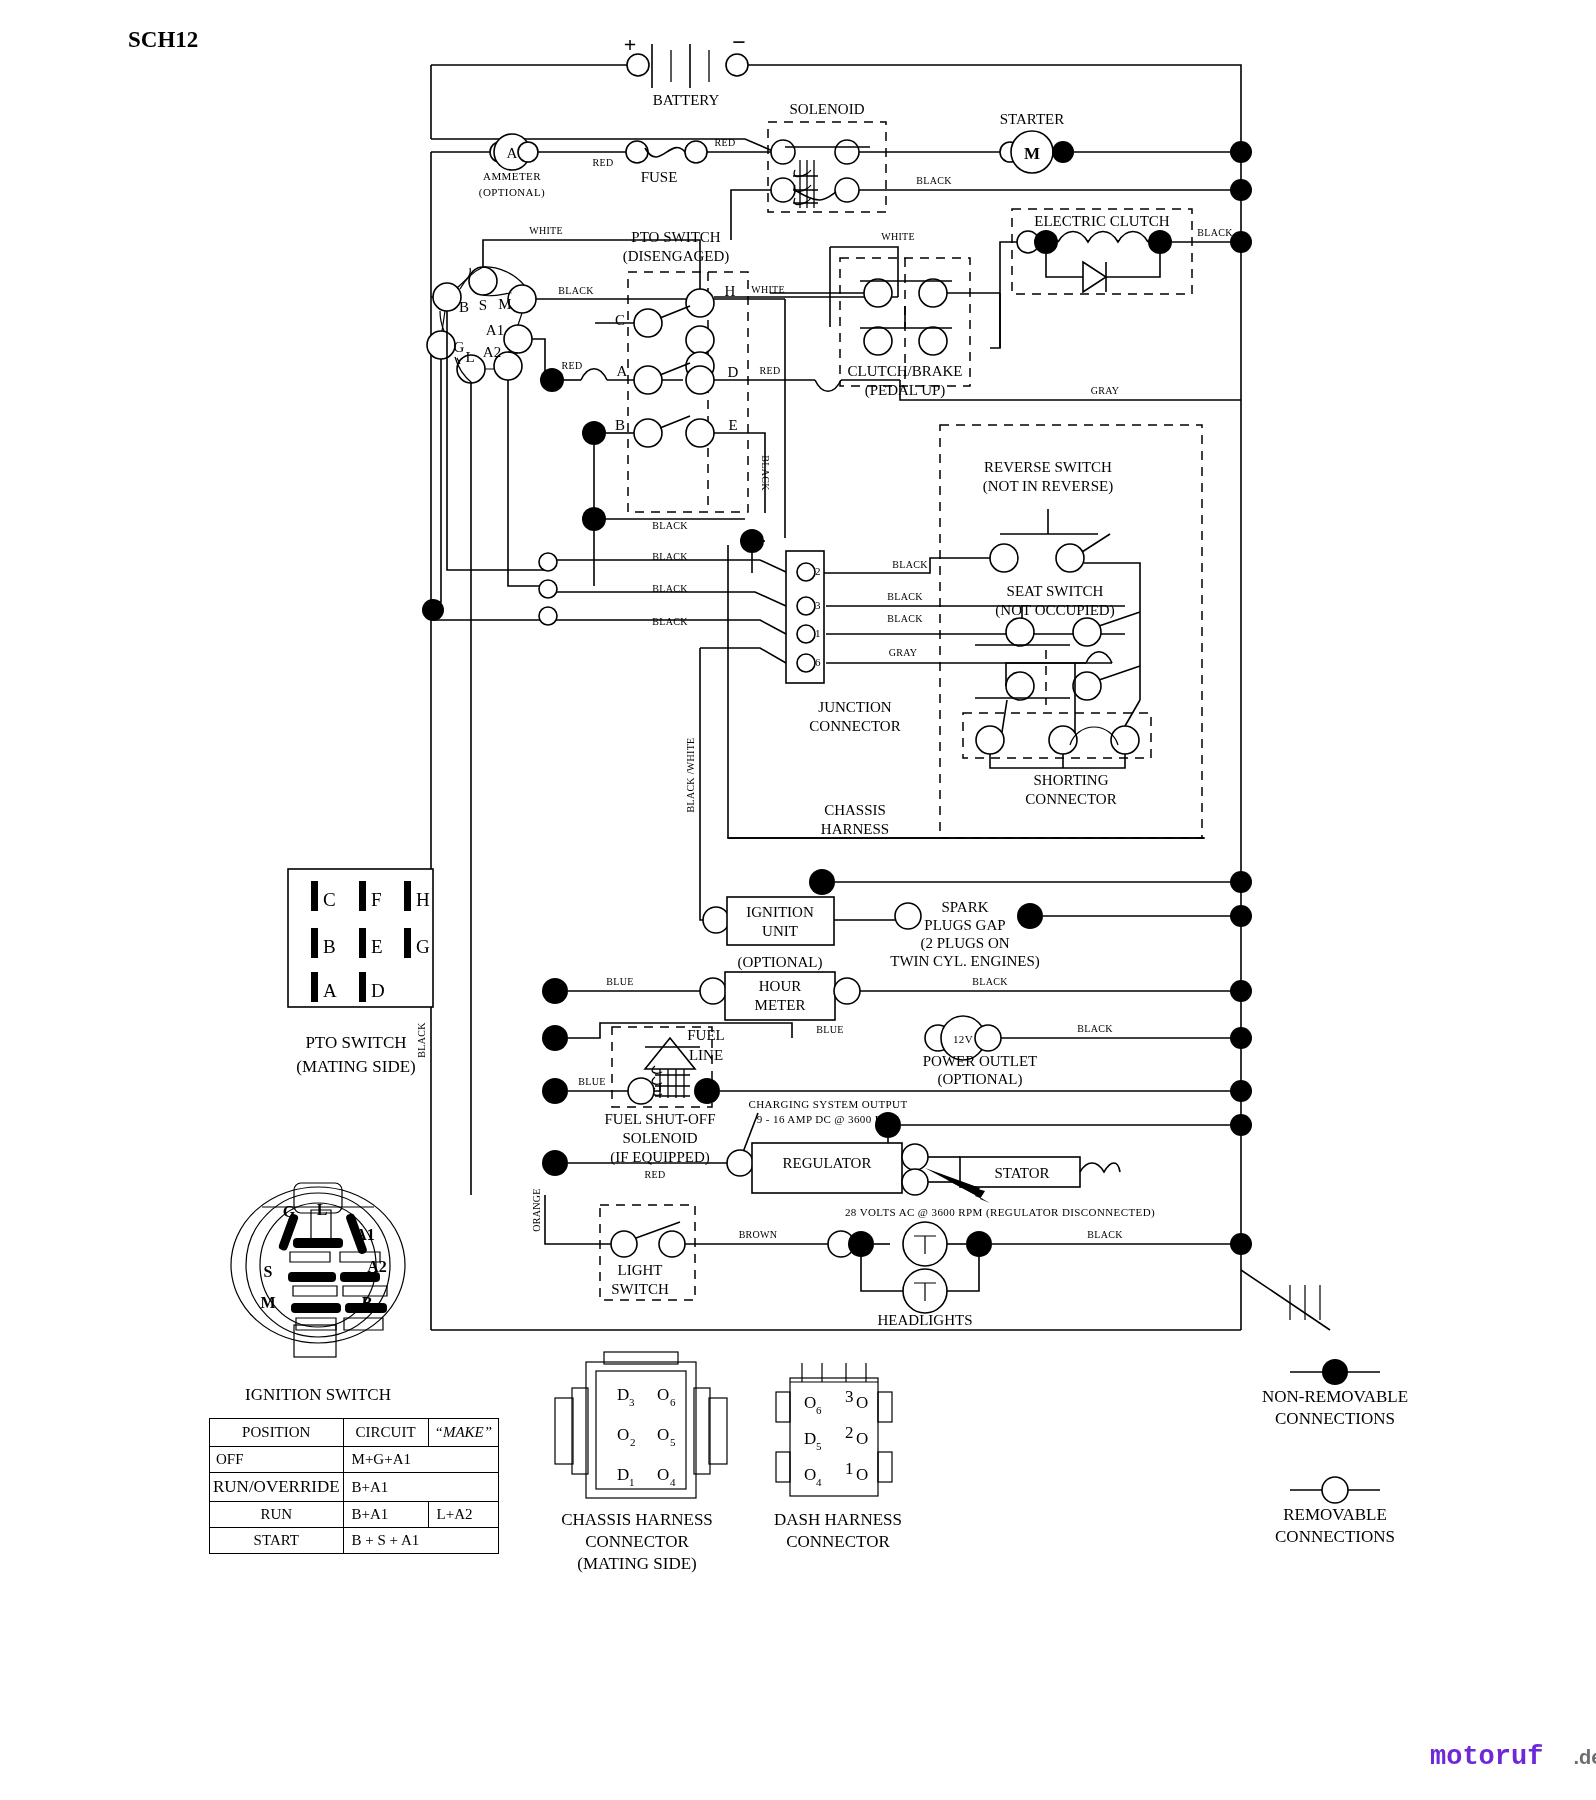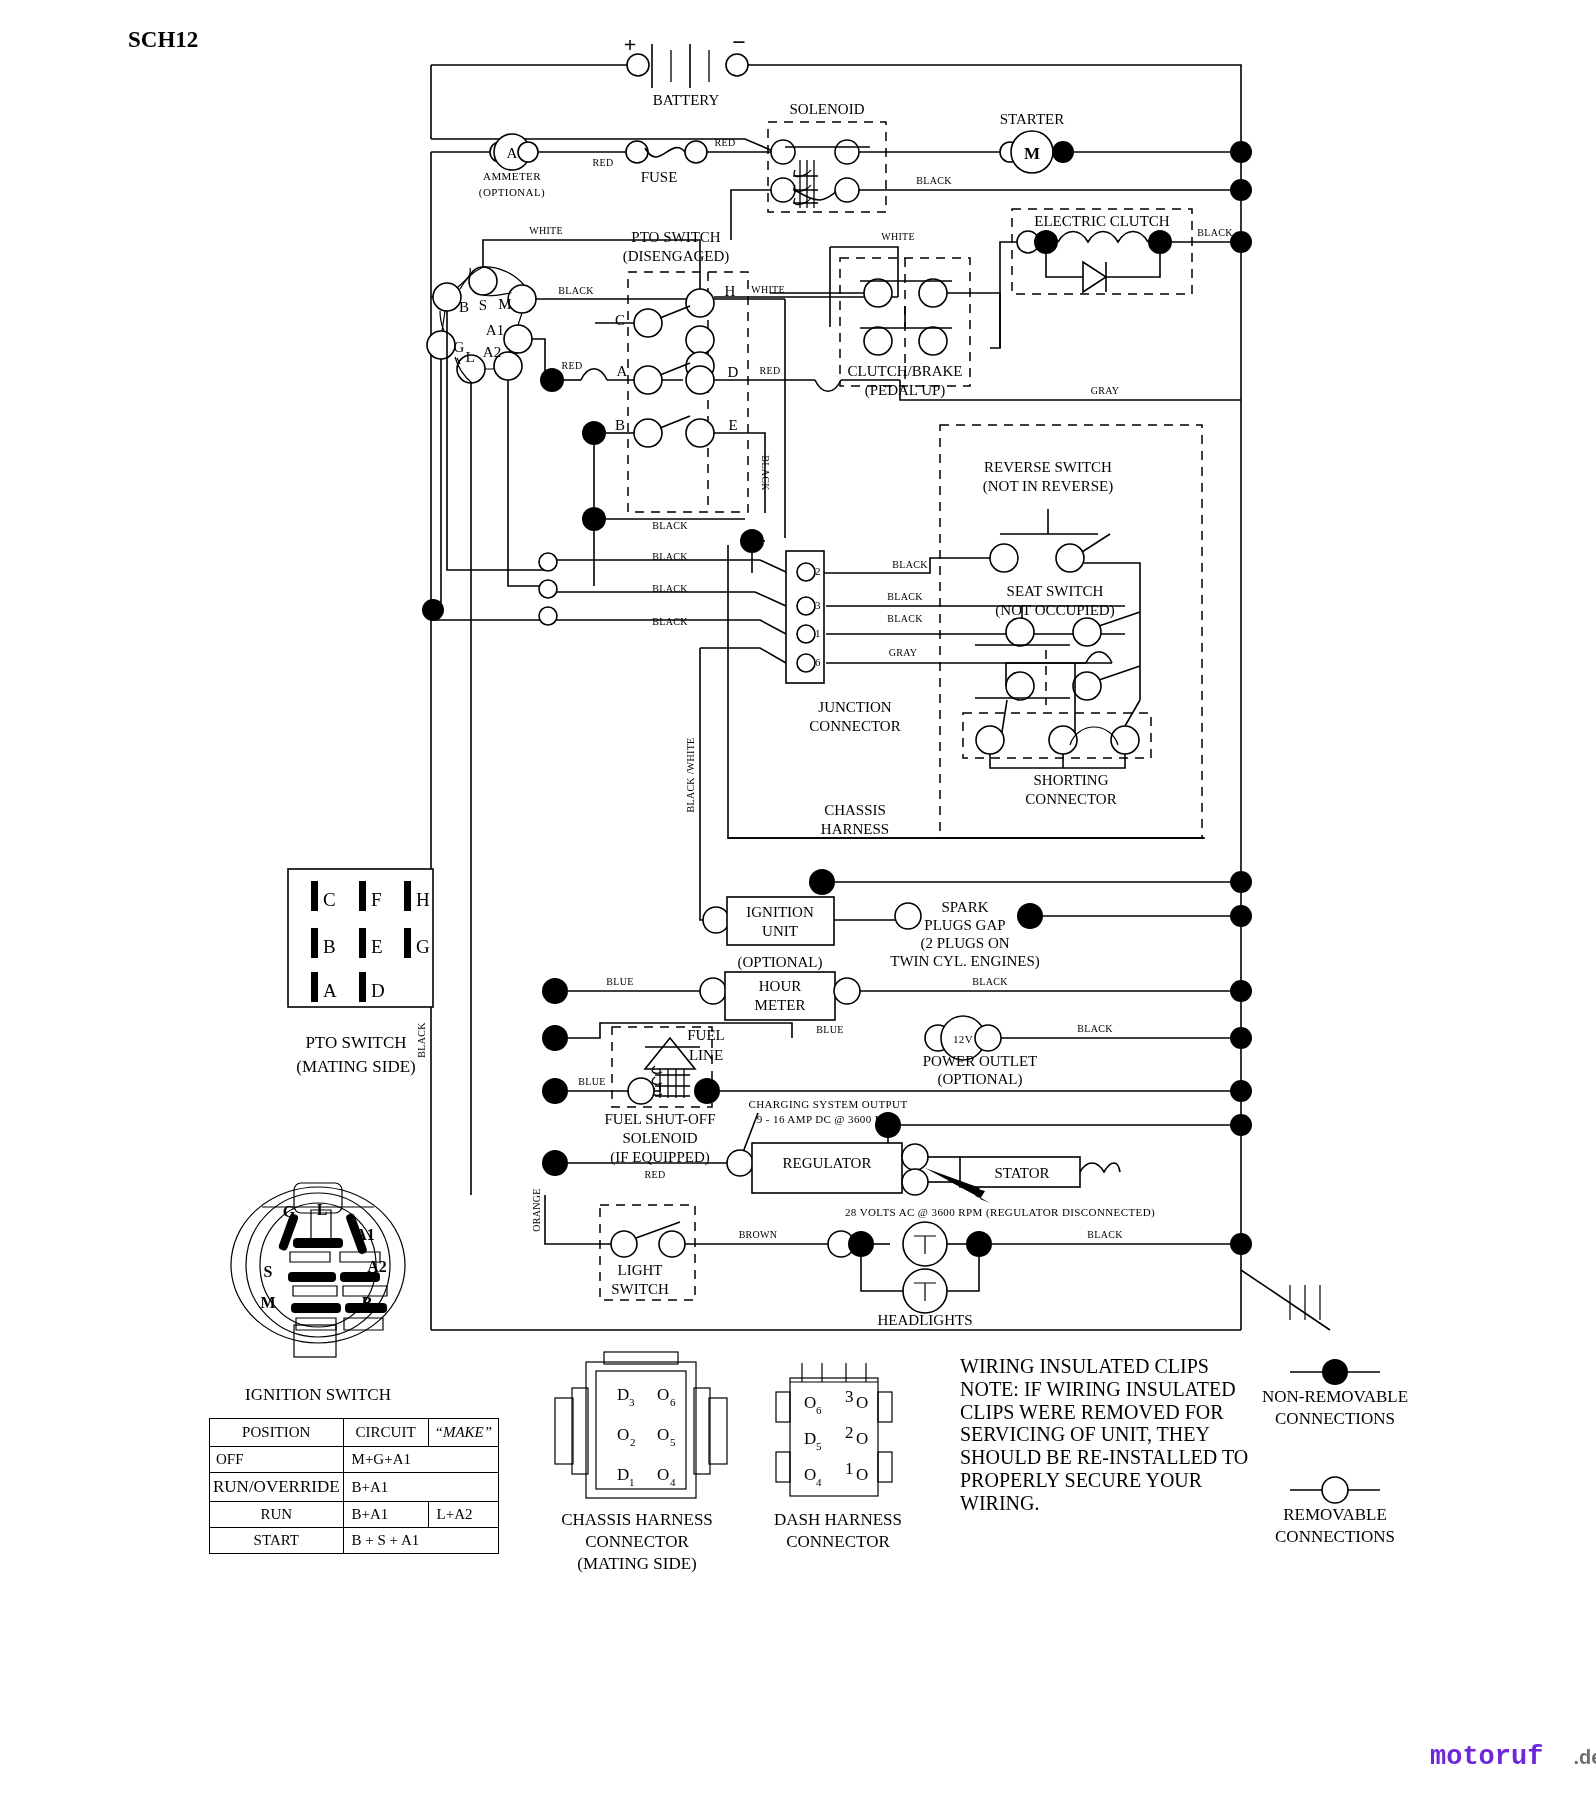--- a/index.html
+++ b/index.html
@@ -525,29 +525,20 @@
     <path class="wire" d="M1290 1372 L1380 1372"></path>
     <circle class="nodeblk" cx="1335" cy="1372" r="13"></circle>
     <text class="t lbl-md" x="1335" y="1402" text-anchor="middle">NON-REMOVABLE</text>
     <text class="t lbl-md" x="1335" y="1424" text-anchor="middle">CONNECTIONS</text>
     <path class="wire" d="M1290 1490 L1380 1490"></path>
     <circle class="term" cx="1335" cy="1490" r="13"></circle>
     <text class="t lbl-md" x="1335" y="1520" text-anchor="middle">REMOVABLE</text>
     <text class="t lbl-md" x="1335" y="1542" text-anchor="middle">CONNECTIONS</text>
   </svg>
 
-  <div style="position:absolute;left:960px;top:1355px;width:300px;font-size:20px;line-height:1.14;">
-    <div>WIRING INSULATED CLIPS</div>
-    <div>NOTE:  IF WIRING INSULATED</div>
-    <div>CLIPS WERE REMOVED FOR</div>
-    <div>SERVICING OF UNIT, THEY</div>
-    <div>SHOULD BE RE-INSTALLED TO</div>
-    <div>PROPERLY SECURE YOUR</div>
-    <div>WIRING.</div>
-  </div>
 
   <table style="position:absolute;left:209px;top:1418px;width:270px;border-collapse:collapse;font-size:15px;">
     <tbody>
         <tr>
       <td style="border:1.5px solid #000;padding:5px 6px;text-align:center;width:86px;">POSITION</td>
       <td style="border:1.5px solid #000;padding:5px 12px;text-align:left;">CIRCUIT</td>
       <td style="border-top:1.5px solid #000;border-bottom:1.5px solid #000;border-right:1.5px solid #000;padding:5px 6px;text-align:left;font-style:italic;">“MAKE”</td>
     </tr>
     <tr>
       <td style="border:1.5px solid #000;padding:4px 6px;text-align:left;">OFF</td>

